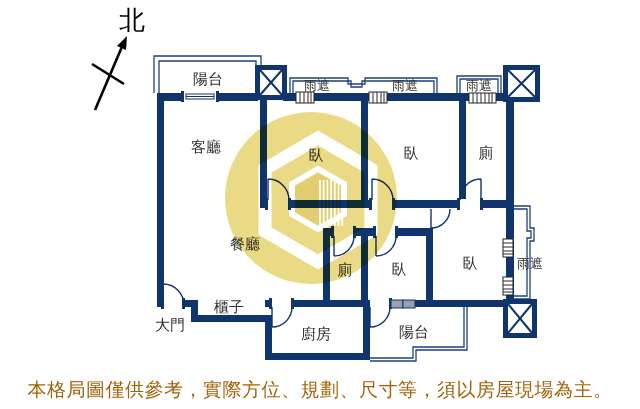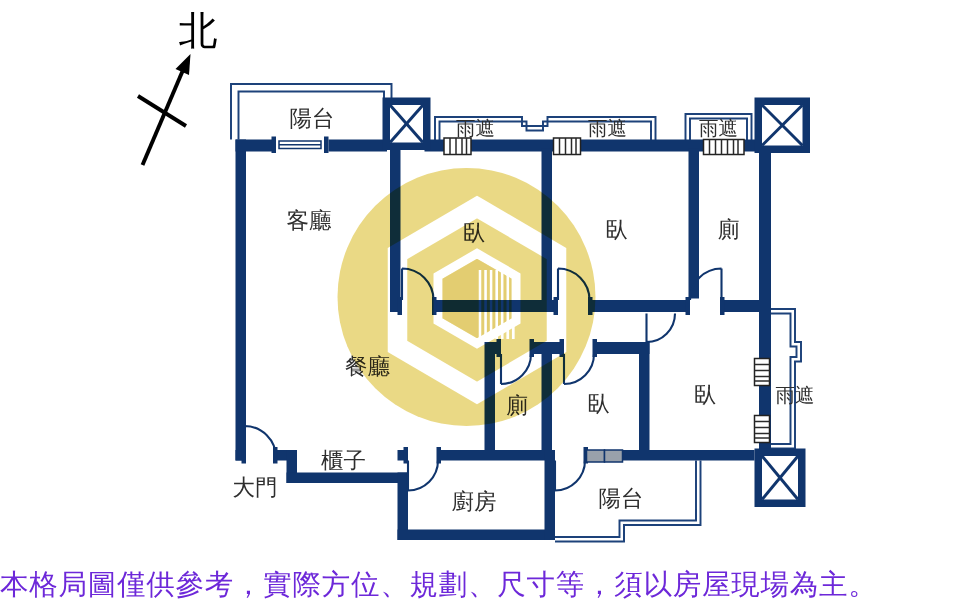--- a/index.html
+++ b/index.html
@@ -9,22 +9,22 @@
   .lbl{font-family:"DejaVu Sans","Liberation Sans",sans-serif;font-size:15px;fill:#2e2e2e;}
   .lbl-s{font-family:"DejaVu Sans","Liberation Sans",sans-serif;font-size:13px;fill:#2e2e2e;}
   .wall{fill:#10356d;}
   .gap{fill:#ffffff;}
   .thin{stroke:#1d427a;stroke-width:1.3;fill:none;}
   .door{stroke:#10356d;stroke-width:1.4;fill:none;}
   .hatch{stroke:#2a2a2a;stroke-width:1;}
   .xline{stroke:#10356d;stroke-width:2;}
   #north-label{position:absolute;left:119px;top:3px;font-size:26px;color:#000;
                font-weight:500;letter-spacing:0;}
-  #disclaimer{position:absolute;left:0;top:377px;width:640px;text-align:left;
-              font-size:19px;letter-spacing:0.5px;color:#6d28d9;}
+  #disclaimer{position:absolute;left:0;top:377px;width:640px;text-align:center;
+              font-size:19px;letter-spacing:0.5px;color:#a16207;}
 </style>
 </head>
 <body>
 
 <div id="stage">
 
   <svg id="plan-svg" width="640" height="409" viewBox="0 0 640 409">
 
     <g stroke="#000" stroke-width="2.6">
       <line x1="95" y1="110" x2="124" y2="42"></line>

